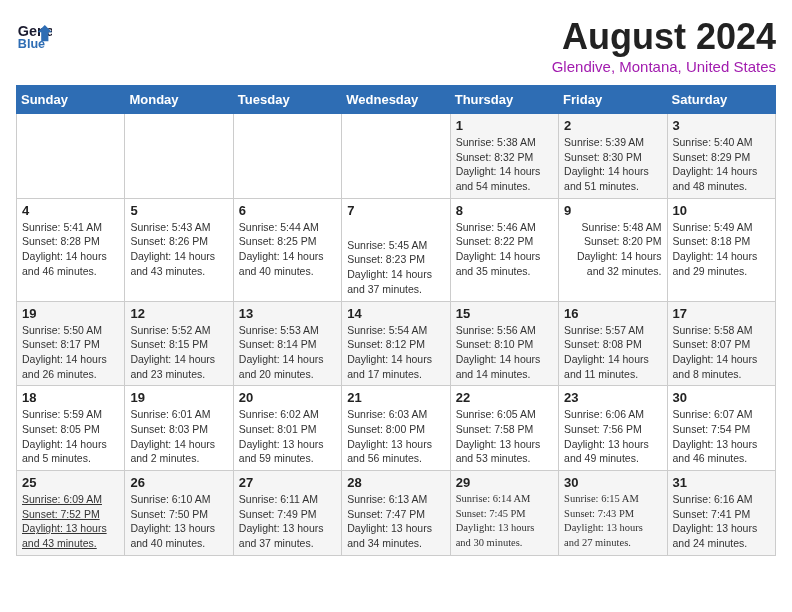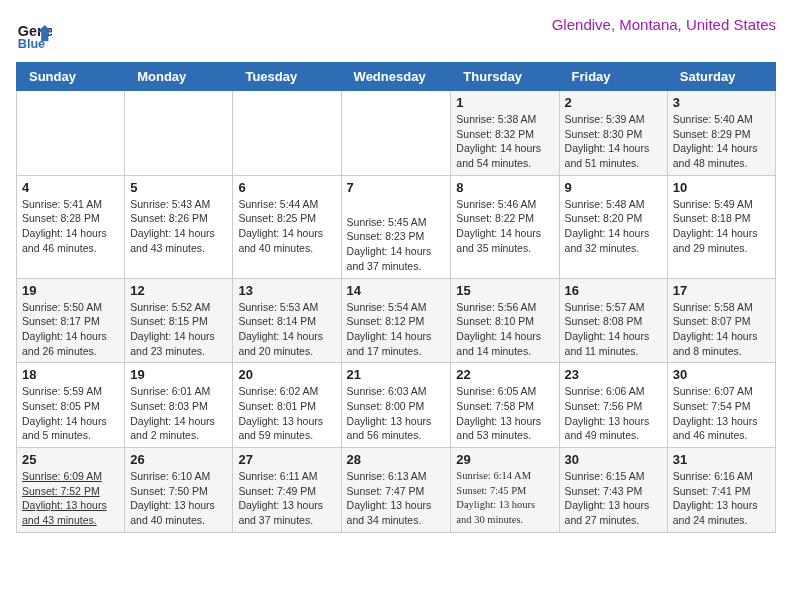--- a/index.html
+++ b/index.html
@@ -38,21 +38,21 @@
       color: #a21caf;
     }
     table {
       width: 100%;
       border-collapse: collapse;
       font-size: 11px;
     }
     thead tr th {
       background-color: #2e6db4;
       color: #fff;
-      padding: 6px 12px;
+      padding: 6px 4px;
       text-align: left;
       font-size: 13px;
       font-weight: bold;
       border: 1px solid #2e6db4;
     }
     tbody tr td {
       border: 1px solid #ccc;
       padding: 4px 5px;
       vertical-align: top;
       height: 80px;
@@ -82,20 +82,21 @@
 
 <div class="header-area">
   <div class="logo">
     <svg class="logo-icon" viewBox="0 0 40 40">
       <text x="2" y="22" font-size="16" font-weight="bold" fill="#1a1a2e">General</text>
       <text x="2" y="36" font-size="14" font-weight="bold" fill="#2e6db4">Blue</text>
       <polygon points="32,10 40,18 36,18 36,28 28,28 28,18 24,18" fill="#2e6db4"></polygon>
     </svg>
   </div>
   <div class="title-area">
+    <div class="main-title">August 2024</div>
     <div class="subtitle">Glendive, Montana, United States</div>
   </div>
 </div>
 
 <table>
   <thead>
     <tr id="header-row">
         <th>Sunday</th>
         <th>Monday</th>
         <th>Tuesday</th>
@@ -164,21 +165,21 @@
         </td>
         <td>
           <span class="day-num">8</span>
           <div class="day-info" style="white-space: pre-line;">Sunrise: 5:46 AM
 Sunset: 8:22 PM
 Daylight: 14 hours
 and 35 minutes.</div>
         </td>
         <td>
           <span class="day-num">9</span>
-          <div class="day-info" style="white-space: pre-line;">Sunrise: 5:48 AM
+          <div class="day-info" style="white-space: pre-line; text-align: right;">Sunrise: 5:48 AM
 Sunset: 8:20 PM
 Daylight: 14 hours
 and 32 minutes.</div>
         </td>
         <td>
           <span class="day-num">10</span>
           <div class="day-info" style="white-space: pre-line;">Sunrise: 5:49 AM
 Sunset: 8:18 PM
 Daylight: 14 hours
 and 29 minutes.</div>
@@ -317,21 +318,21 @@
         </td>
         <td>
           <span class="day-num">29</span>
           <div class="day-info" style="white-space: pre-line; font-family: Liberation Serif, serif;">Sunrise: 6:14 AM
 Sunset: 7:45 PM
 Daylight: 13 hours
 and 30 minutes.</div>
         </td>
         <td>
           <span class="day-num">30</span>
-          <div class="day-info" style="white-space: pre-line;">Sunrise: 6:15 AM
+          <div class="day-info" style="white-space: pre-line; font-family: Liberation Serif, serif;">Sunrise: 6:15 AM
 Sunset: 7:43 PM
 Daylight: 13 hours
 and 27 minutes.</div>
         </td>
         <td>
           <span class="day-num">31</span>
           <div class="day-info" style="white-space: pre-line;">Sunrise: 6:16 AM
 Sunset: 7:41 PM
 Daylight: 13 hours
 and 24 minutes.</div>

